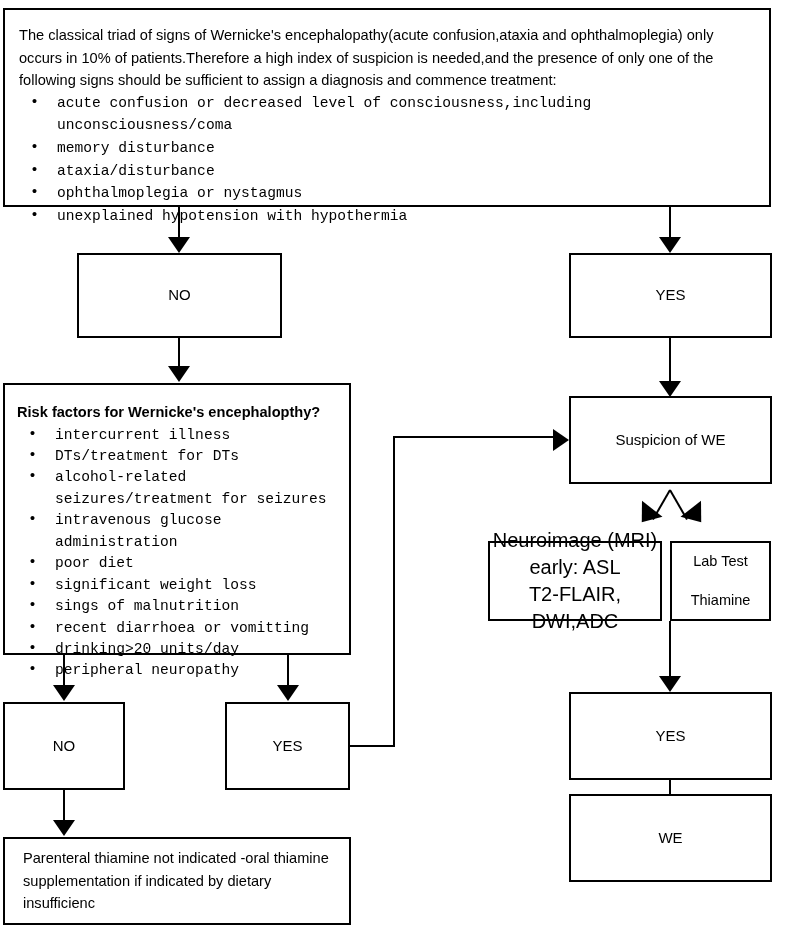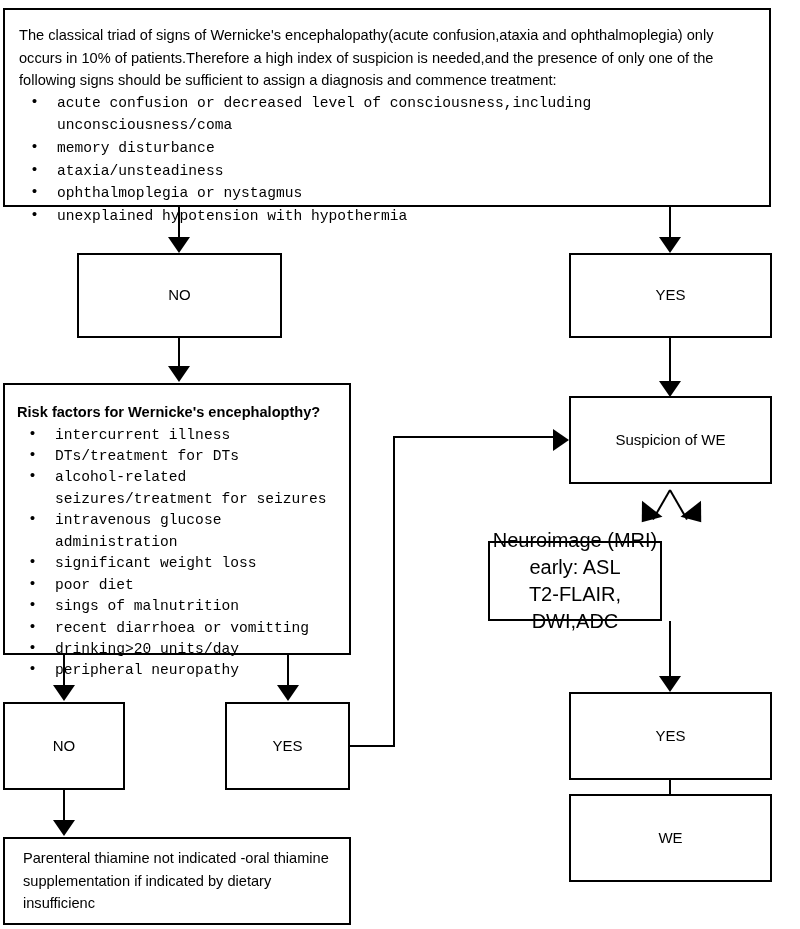--- a/index.html
+++ b/index.html
@@ -120,21 +120,21 @@
 </head>
 <body>
 
 <div id="canvas">
 
   <div class="node text-block" style="left:3px; top:8px; width:768px; height:199px;">
     <p class="para">The classical triad of signs of Wernicke's encephalopathy(acute confusion,ataxia and ophthalmoplegia) only occurs in 10% of patients.Therefore a high index of suspicion is needed,and the presence of only one of the following signs should be sufficient to assign a diagnosis and commence treatment:</p>
     <ul class="bullets">
       <li>acute confusion or decreased level of consciousness,including unconsciousness/coma</li>
       <li>memory disturbance</li>
-      <li>ataxia/unsteadiness</li>
+      <li>ataxia/disturbance</li>
       <li>ophthalmoplegia or nystagmus</li>
       <li>unexplained hypotension with hypothermia</li>
     </ul>
   </div>
 
   <div class="vline" style="left:178px; top:207px; height:36px;"></div>
   <div class="arrow-down" style="left:168px; top:237px;"></div>
 
   <div class="vline" style="left:669px; top:207px; height:36px;"></div>
   <div class="arrow-down" style="left:659px; top:237px;"></div>
@@ -153,22 +153,22 @@
   <div class="vline" style="left:669px; top:338px; height:48px;"></div>
   <div class="arrow-down" style="left:659px; top:381px;"></div>
 
   <div class="node text-block" style="left:3px; top:383px; width:348px; height:272px; padding:16px 12px 8px 12px;">
     <p class="para" style="font-weight:bold; margin-bottom:1px;">Risk factors for Wernicke's encephalopthy?</p>
     <ul class="bullets tight">
       <li>intercurrent illness</li>
       <li>DTs/treatment for DTs</li>
       <li>alcohol-related seizures/treatment for seizures</li>
       <li>intravenous glucose administration</li>
+      <li>poor diet</li>
       <li>significant weight loss</li>
-      <li>poor diet</li>
       <li>sings of malnutrition</li>
       <li>recent diarrhoea or vomitting</li>
       <li>drinking&gt;20 units/day</li>
       <li>peripheral  neuropathy</li>
     </ul>
   </div>
 
   <div class="node" style="left:569px; top:396px; width:203px; height:88px;">
     <span>Suspicion of WE</span>
   </div>
@@ -182,20 +182,25 @@
   <div class="diag" style="left:670px; top:489px; width:34px; transform:rotate(120deg);"></div>
   <div class="arrow-dl" style="left:634px; top:507px;"></div>
   <div class="arrow-dr" style="left:683px; top:507px;"></div>
 
   <div class="node multiline" style="left:488px; top:541px; width:174px; height:80px; font-size:20px; line-height:1.34;">
     <span>Neuroimage (MRI)
 early: ASL
 T2-FLAIR, DWI,ADC</span>
   </div>
 
+  <div class="node multiline" style="left:670px; top:541px; width:101px; height:80px; font-size:14.5px; line-height:1.34;">
+    <span>Lab Test
+
+Thiamine</span>
+  </div>
 
   <div class="vline" style="left:669px; top:621px; height:62px;"></div>
   <div class="arrow-down" style="left:659px; top:676px;"></div>
 
   <div class="vline" style="left:63px; top:655px; height:36px;"></div>
   <div class="arrow-down" style="left:53px; top:685px;"></div>
 
   <div class="vline" style="left:287px; top:655px; height:36px;"></div>
   <div class="arrow-down" style="left:277px; top:685px;"></div>
 

